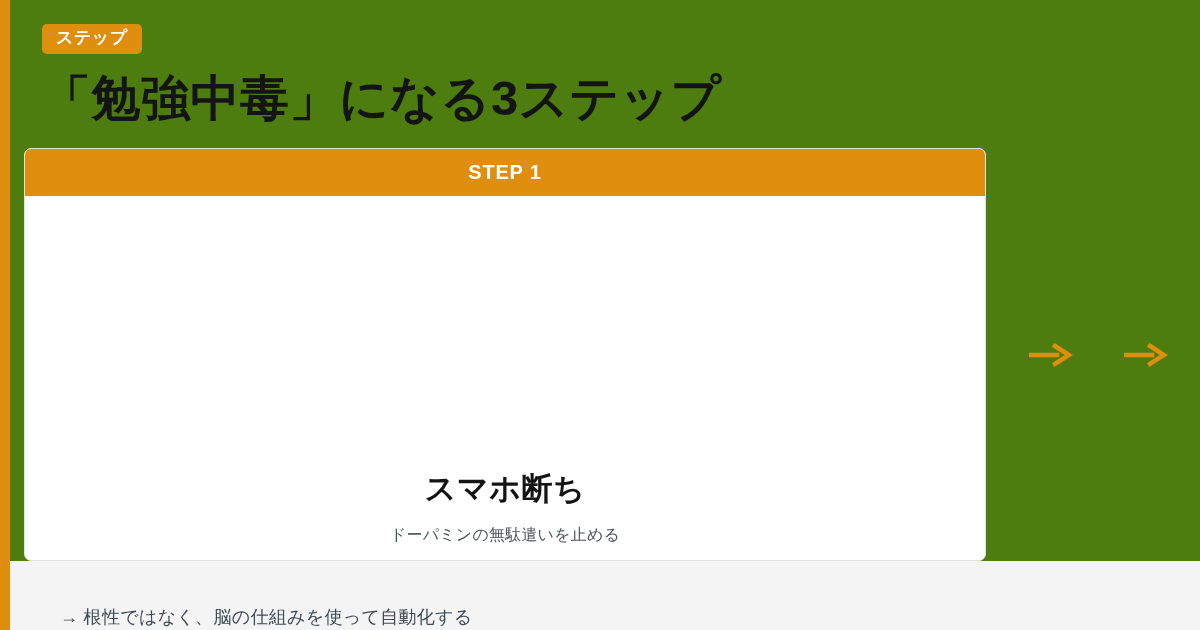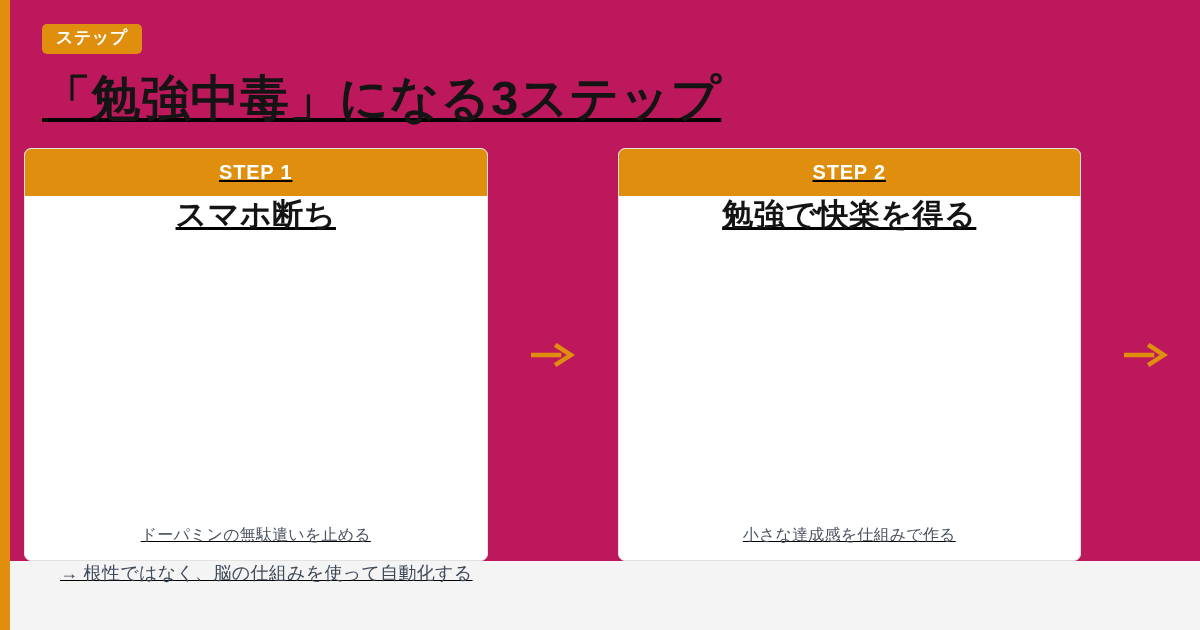--- a/index.html
+++ b/index.html
@@ -11,24 +11,23 @@
     height: 630px;
     background: #ffffff;
     font-family: "Liberation Sans", "DejaVu Sans", sans-serif;
     overflow: hidden;
     position: relative;
   }
 
   #slide {
     position: absolute;
     inset: 0;
-    background: #be185d;
+    background: #4d7c0f;
     display: flex;
     flex-direction: column;
-    text-decoration: underline;
   }
 
   
   #accent-bar {
     position: absolute;
     left: 0;
     top: 0;
     width: 10px;
     height: 630px;
     background: #df8f0d;
@@ -95,21 +94,21 @@
     padding: 12px 0 13px 0;
     line-height: 1.1;
     flex: 0 0 auto;
   }
 
   .step-body {
     flex: 1 1 auto;
     display: flex;
     flex-direction: column;
     align-items: center;
-    justify-content: space-between;
+    justify-content: flex-end;
     padding: 0 16px 14px 16px;
     box-sizing: border-box;
   }
 
   .step-title {
     font-size: 31px;
     font-weight: bold;
     color: #141414;
     text-align: center;
     line-height: 1.2;
@@ -138,21 +137,21 @@
     line-height: 1;
     user-select: none;
   }
   .step-arrow svg { display: block; }
 
   
   #footer {
     flex: 1 1 auto;
     background: #f4f4f4;
     display: flex;
-    align-items: flex-start;
+    align-items: flex-end;
     padding: 0 44px 0 60px;
     box-sizing: border-box;
   }
 
   #footer-note {
     font-size: 18px;
     color: #3f4a58;
     letter-spacing: 0.3px;
     line-height: 1.4;
     white-space: nowrap;
@@ -179,27 +178,20 @@
         <div class="step-sub">ドーパミンの無駄遣いを止める</div>
       </div>
     </div>
 
     <div class="step-arrow">
       <svg width="44" height="26" viewBox="0 0 44 26" aria-hidden="true">
         <path d="M2 13 H28 M26 4 L40 13 L26 22" fill="none" stroke="#df8f0d" stroke-width="4.5" stroke-linecap="square" stroke-linejoin="miter"></path>
       </svg>
     </div>
 
-    <div class="step-card">
-      <div class="step-head">STEP 2</div>
-      <div class="step-body">
-        <div class="step-title">勉強で快楽を得る</div>
-        <div class="step-sub">小さな達成感を仕組みで作る</div>
-      </div>
-    </div>
 
     <div class="step-arrow">
       <svg width="44" height="26" viewBox="0 0 44 26" aria-hidden="true">
         <path d="M2 13 H28 M26 4 L40 13 L26 22" fill="none" stroke="#df8f0d" stroke-width="4.5" stroke-linecap="square" stroke-linejoin="miter"></path>
       </svg>
     </div>
 
 
   </div>
 

